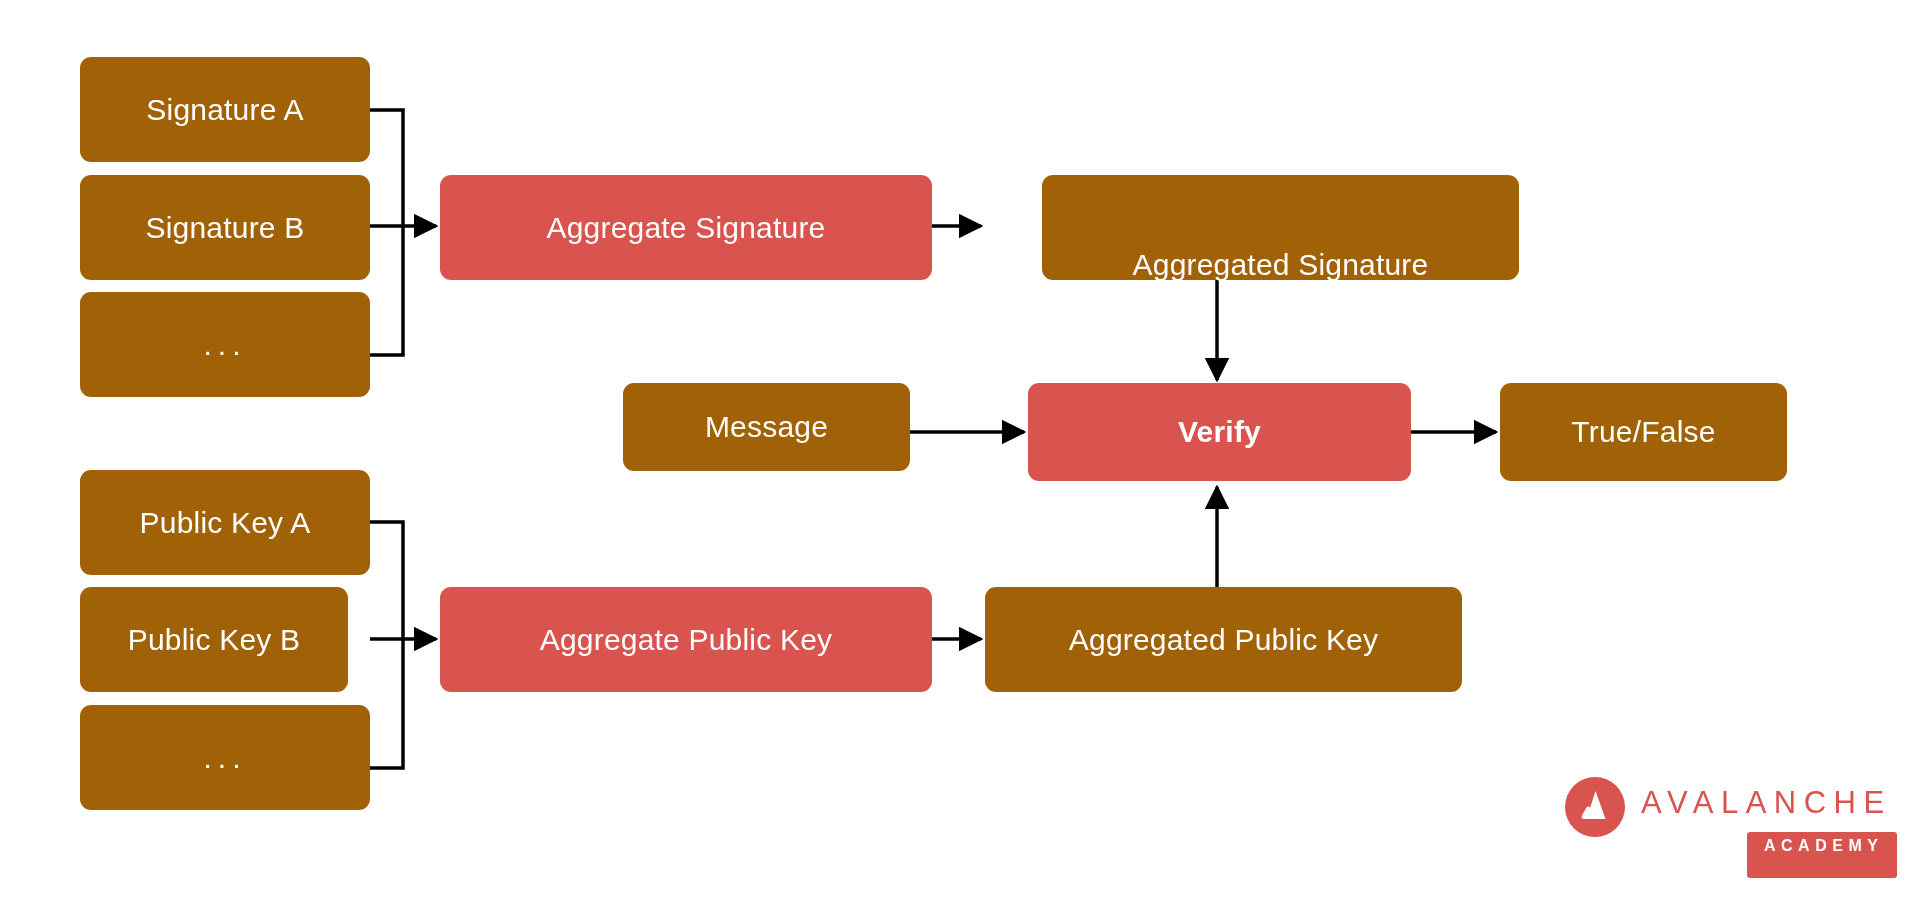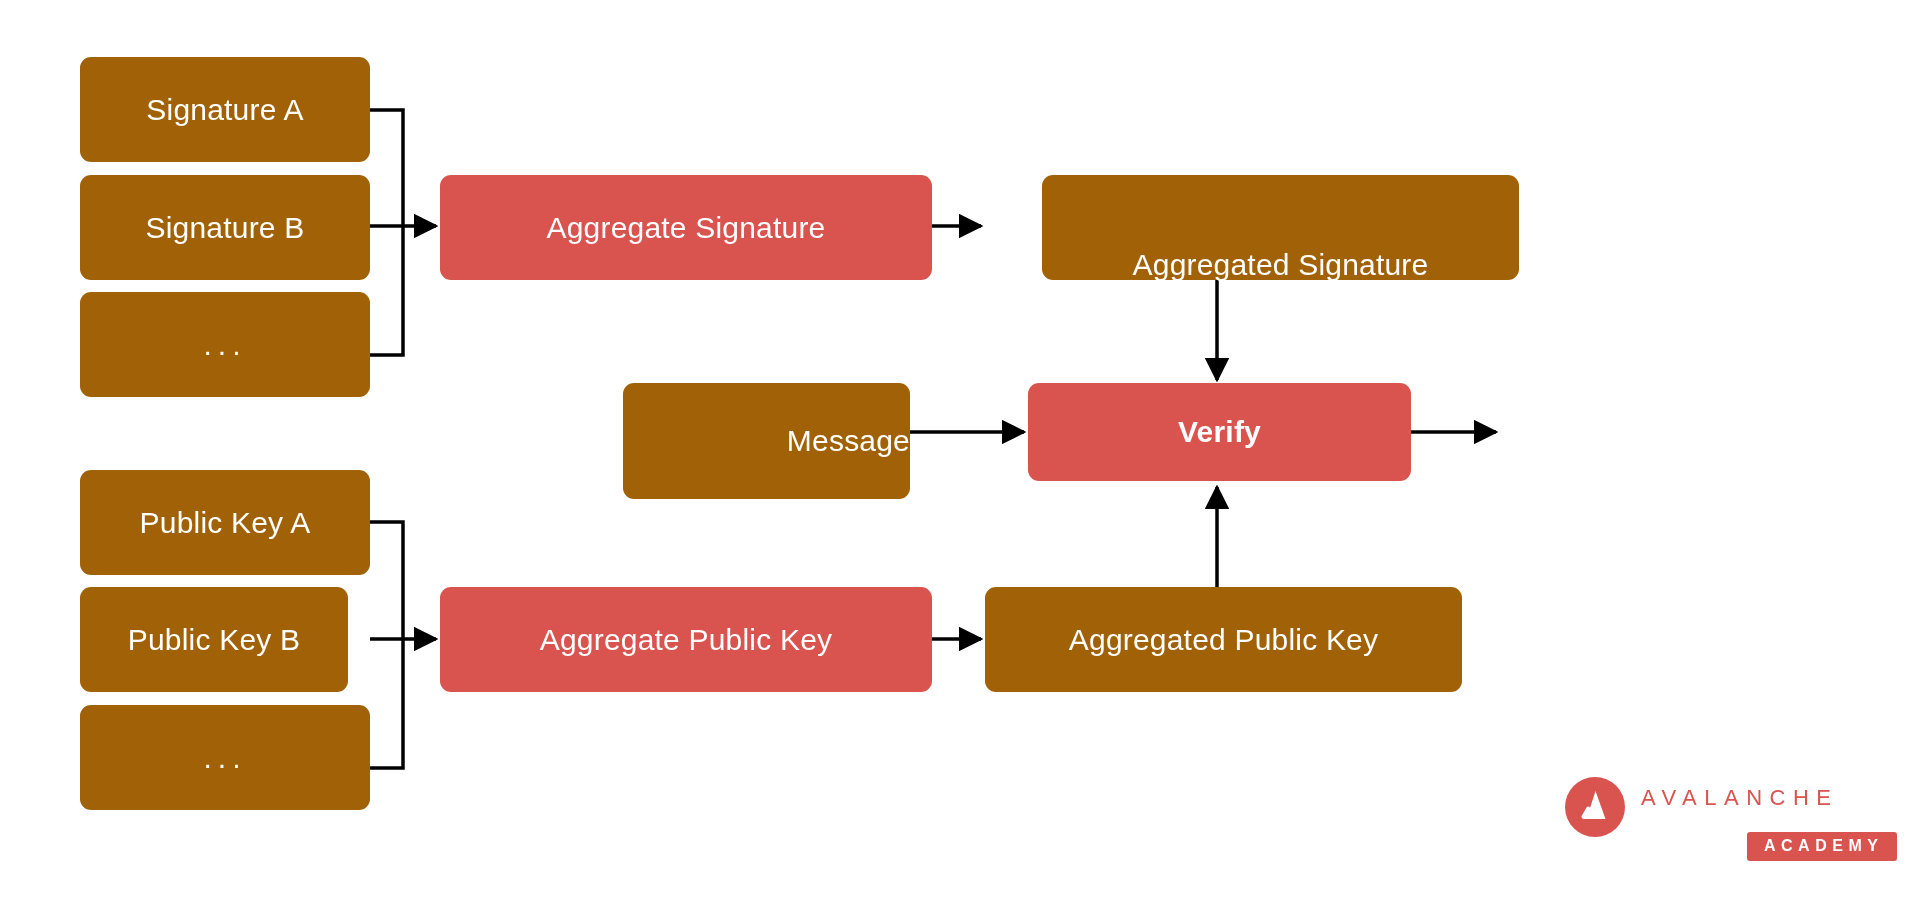--- a/index.html
+++ b/index.html
@@ -64,31 +64,31 @@
     height: 60px;
     border-radius: 50%;
     background: #d9534f;
   }
   #logo .mark svg { display: block; }
   #logo .wordmark {
     position: absolute;
     left: 76px;
     top: 12px;
     color: #d9534f;
-    font-size: 22px;
+    font-size: 31px;
     font-weight: 400;
     letter-spacing: 7.5px;
     line-height: 1;
   }
   #logo .academy-pill {
     position: absolute;
     left: 182px;
     top: 57px;
     background: #d9534f;
-    padding: 6px 14px 7px 17px;
+    padding: 6px 14px 24px 17px;
     border-radius: 3px;
   }
   #logo .academy-pill span {
     color: #ffffff;
     font-size: 16px;
     font-weight: bold;
     letter-spacing: 5.5px;
     line-height: 1;
     display: block;
   }
@@ -146,28 +146,31 @@
   </div>
 
   <div class="node red" style="left:440px; top:175px; width:492px; height:105px;">
     <span>Aggregate Signature</span>
   </div>
 
   <div class="node blue" style="left:1042px; top:175px; width:477px; height:105px;align-items:flex-end;">
     <span>Aggregated Signature</span>
   </div>
 
-  <div class="node blue" style="left:623px; top:383px; width:287px; height:116px;justify-content:flex-end;">
+  <div class="node blue" style="left:623px; top:383px; width:287px; height:88px;">
     <span>Message</span>
   </div>
 
   <div class="node red bold" style="left:1028px; top:383px; width:383px; height:98px;">
     <span>Verify</span>
   </div>
 
+  <div class="node blue" style="left:1500px; top:383px; width:287px; height:98px;">
+    <span>True/False</span>
+  </div>
 
   <div class="node blue" style="left:80px; top:470px; width:290px; height:105px;">
     <span>Public Key A</span>
   </div>
 
   <div class="node blue" style="left:80px; top:587px; width:268px; height:105px;">
     <span>Public Key B</span>
   </div>
 
   <div class="node blue" style="left:80px; top:705px; width:290px; height:105px;">

